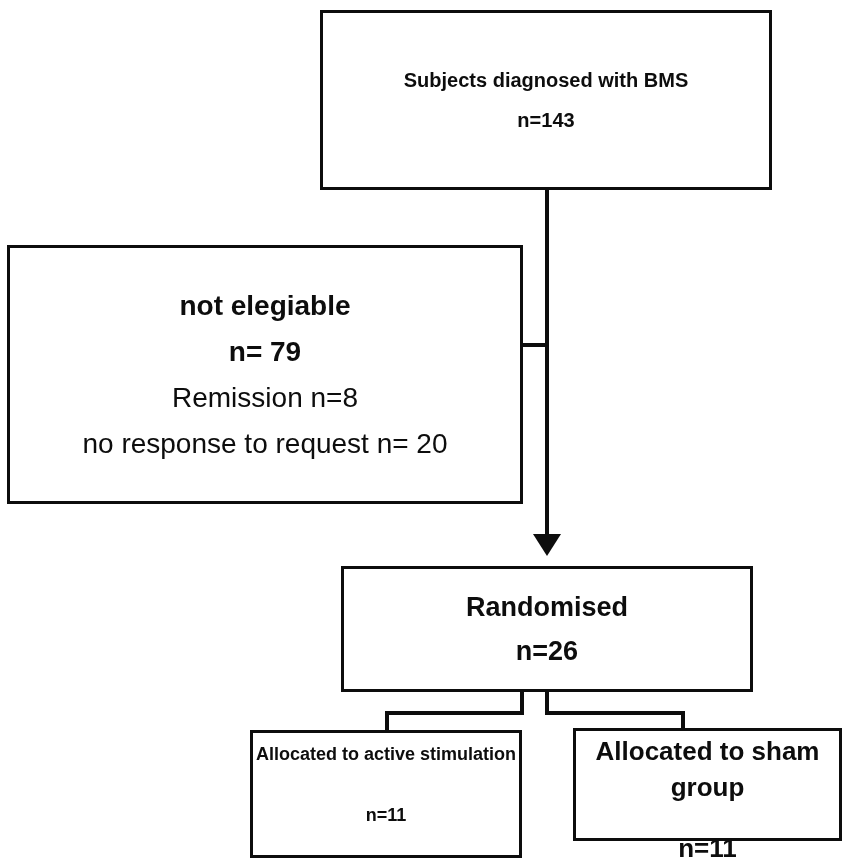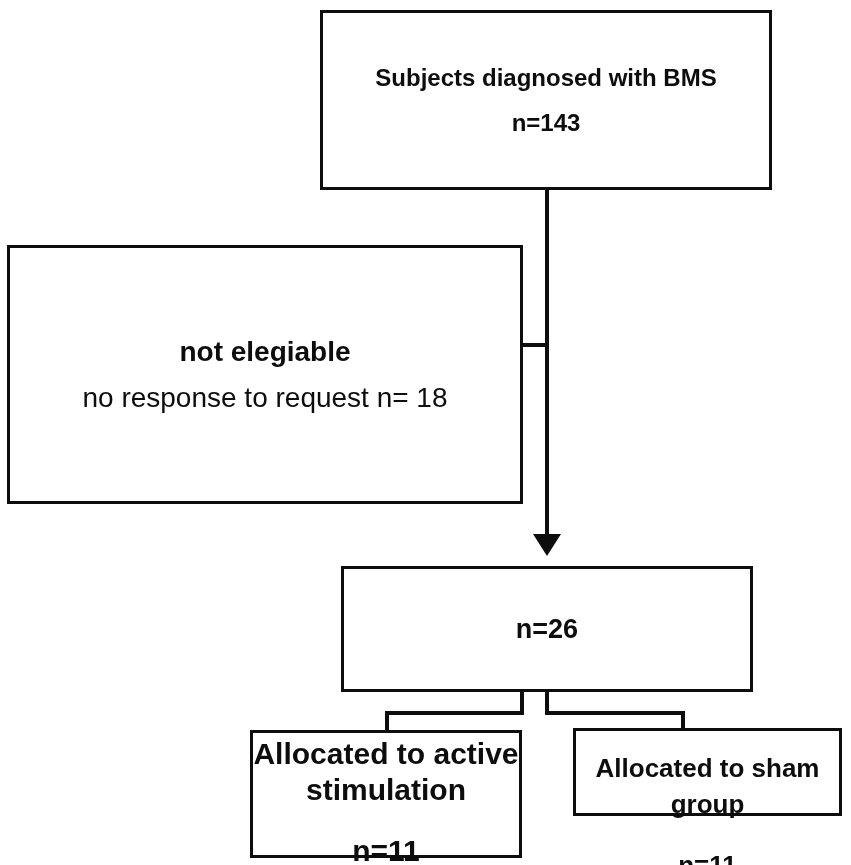--- a/index.html
+++ b/index.html
@@ -26,21 +26,21 @@
     text-align: center;
     color: #0d0d0d;
   }
 
   .bold { font-weight: 700; }
 
   
   #box-subjects {
     left: 320px; top: 10px;
     width: 452px; height: 180px;
-    font-size: 24px;
+    font-size: 20px;
     gap: 17px;
   }
 
   
   #box-excluded {
     left: 7px; top: 245px;
     width: 516px; height: 259px;
     font-size: 28px;
   }
   #box-excluded .line { line-height: 46px; }
@@ -50,30 +50,30 @@
     left: 341px; top: 566px;
     width: 412px; height: 126px;
     font-size: 27px;
     gap: 13px;
   }
 
   
   #box-active {
     left: 250px; top: 730px;
     width: 272px; height: 128px;
-    font-size: 30px;
+    font-size: 18px;
     justify-content: flex-start;
     padding-top: 3px;
   }
   #box-sham {
     left: 573px; top: 728px;
-    width: 269px; height: 88px;
+    width: 269px; height: 113px;
     font-size: 26px;
     justify-content: flex-start;
-    padding-top: 19px;
+    padding-top: 2px;
   }
   .alloc-title { line-height: 36px; }
   .alloc-count { line-height: 36px; margin-top: 25px; }
 
   
   .conn {
     position: absolute;
     background: #0d0d0d;
   }
   #line-main      { left: 545px; top: 190px; width: 4px;  height: 346px; }
@@ -98,24 +98,27 @@
 
 <div class="canvas">
 
   <div class="box" id="box-subjects">
     <div class="line bold">Subjects diagnosed with BMS</div>
     <div class="line bold">n=143</div>
   </div>
 
   <div class="box" id="box-excluded">
     <div class="line bold">not elegiable</div>
-    <div class="line">no response to request n= 18</div>
+    <div class="line bold">n= 79</div>
+    <div class="line">Remission n=8</div>
+    <div class="line">no response to request n= 20</div>
   </div>
 
   <div class="box" id="box-randomised">
+    <div class="line bold">Randomised</div>
     <div class="line bold">n=26</div>
   </div>
 
   <div class="box" id="box-active">
     <div class="alloc-title bold">Allocated to active stimulation</div>
     <div class="alloc-count bold">n=11</div>
   </div>
 
   <div class="box" id="box-sham">
     <div class="alloc-title bold">Allocated to sham group</div>

